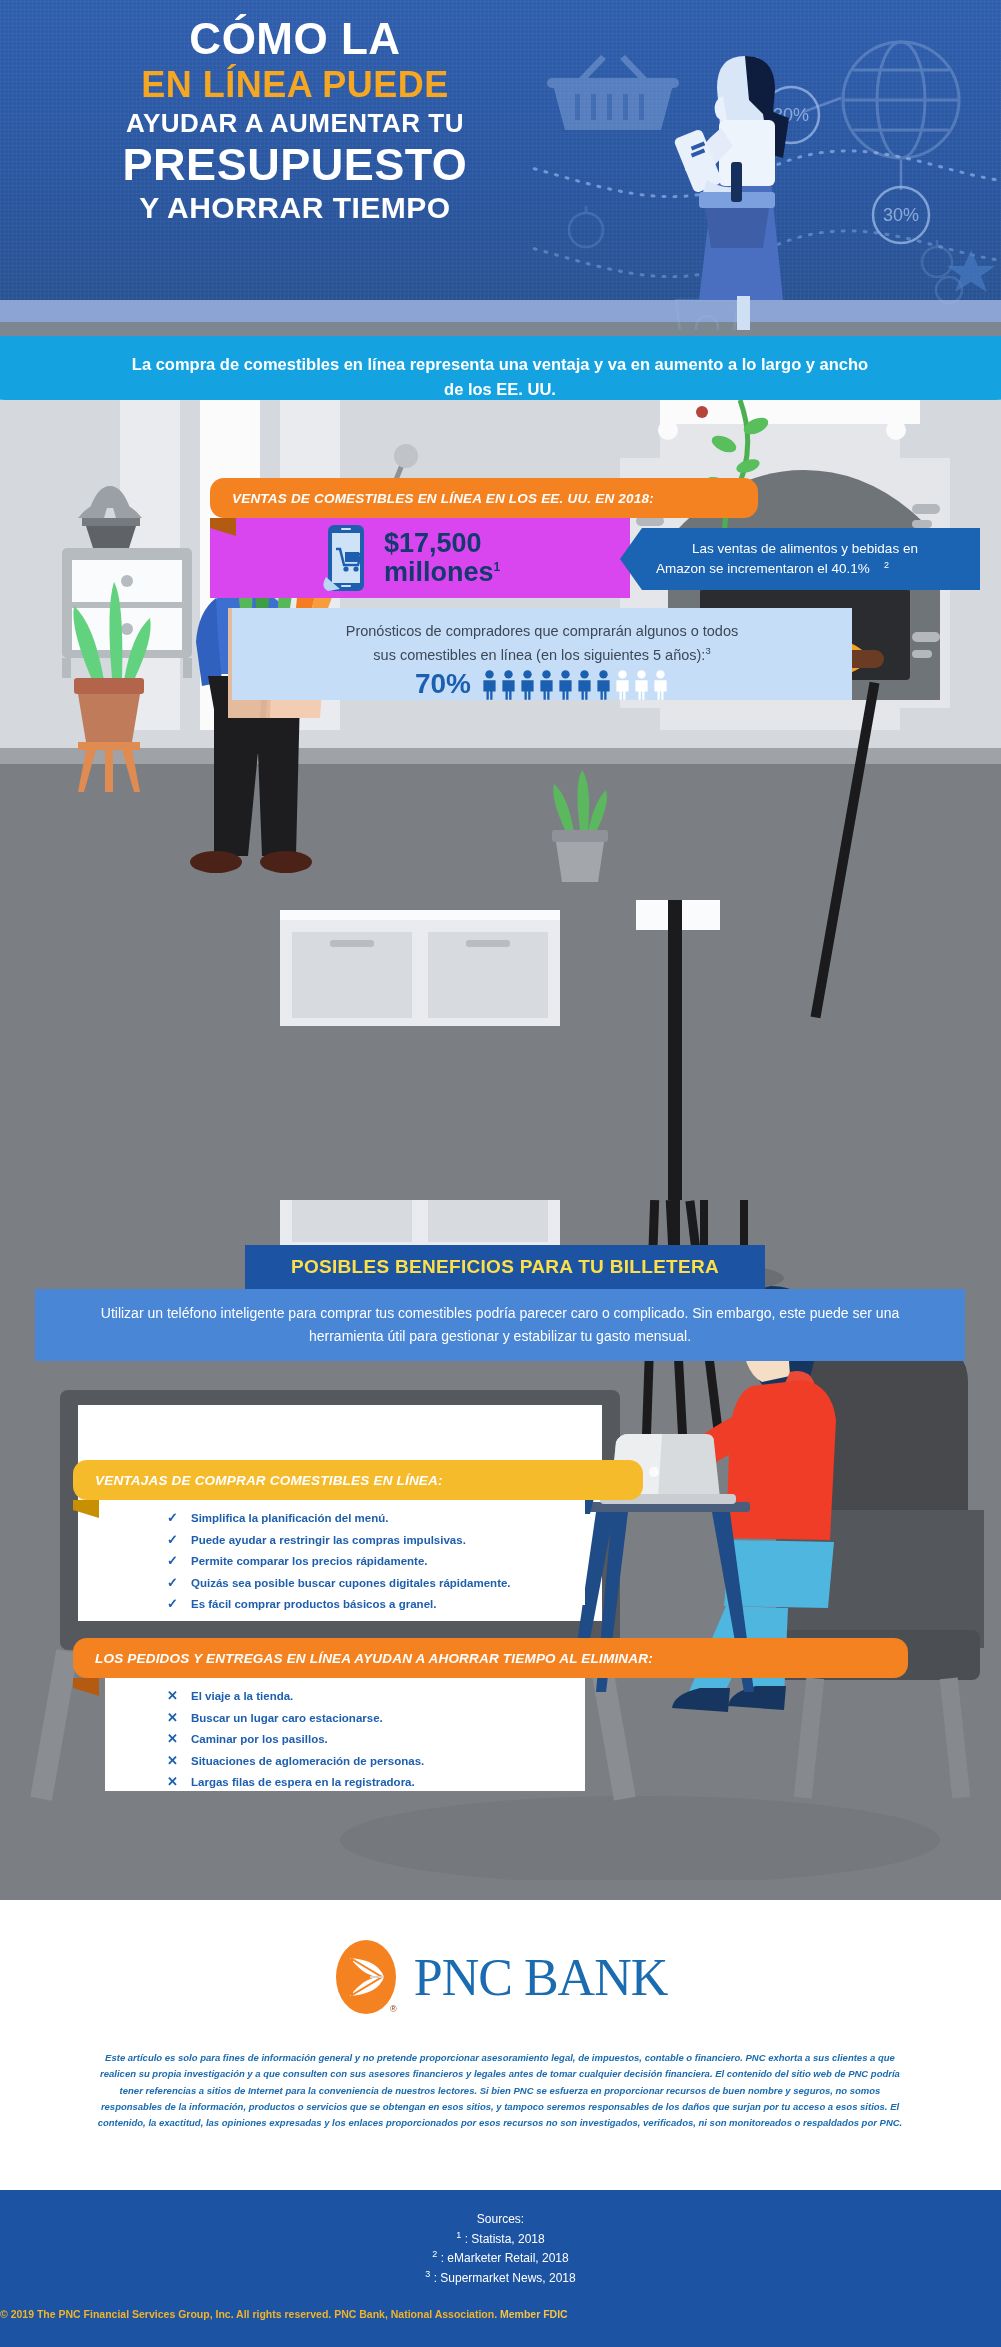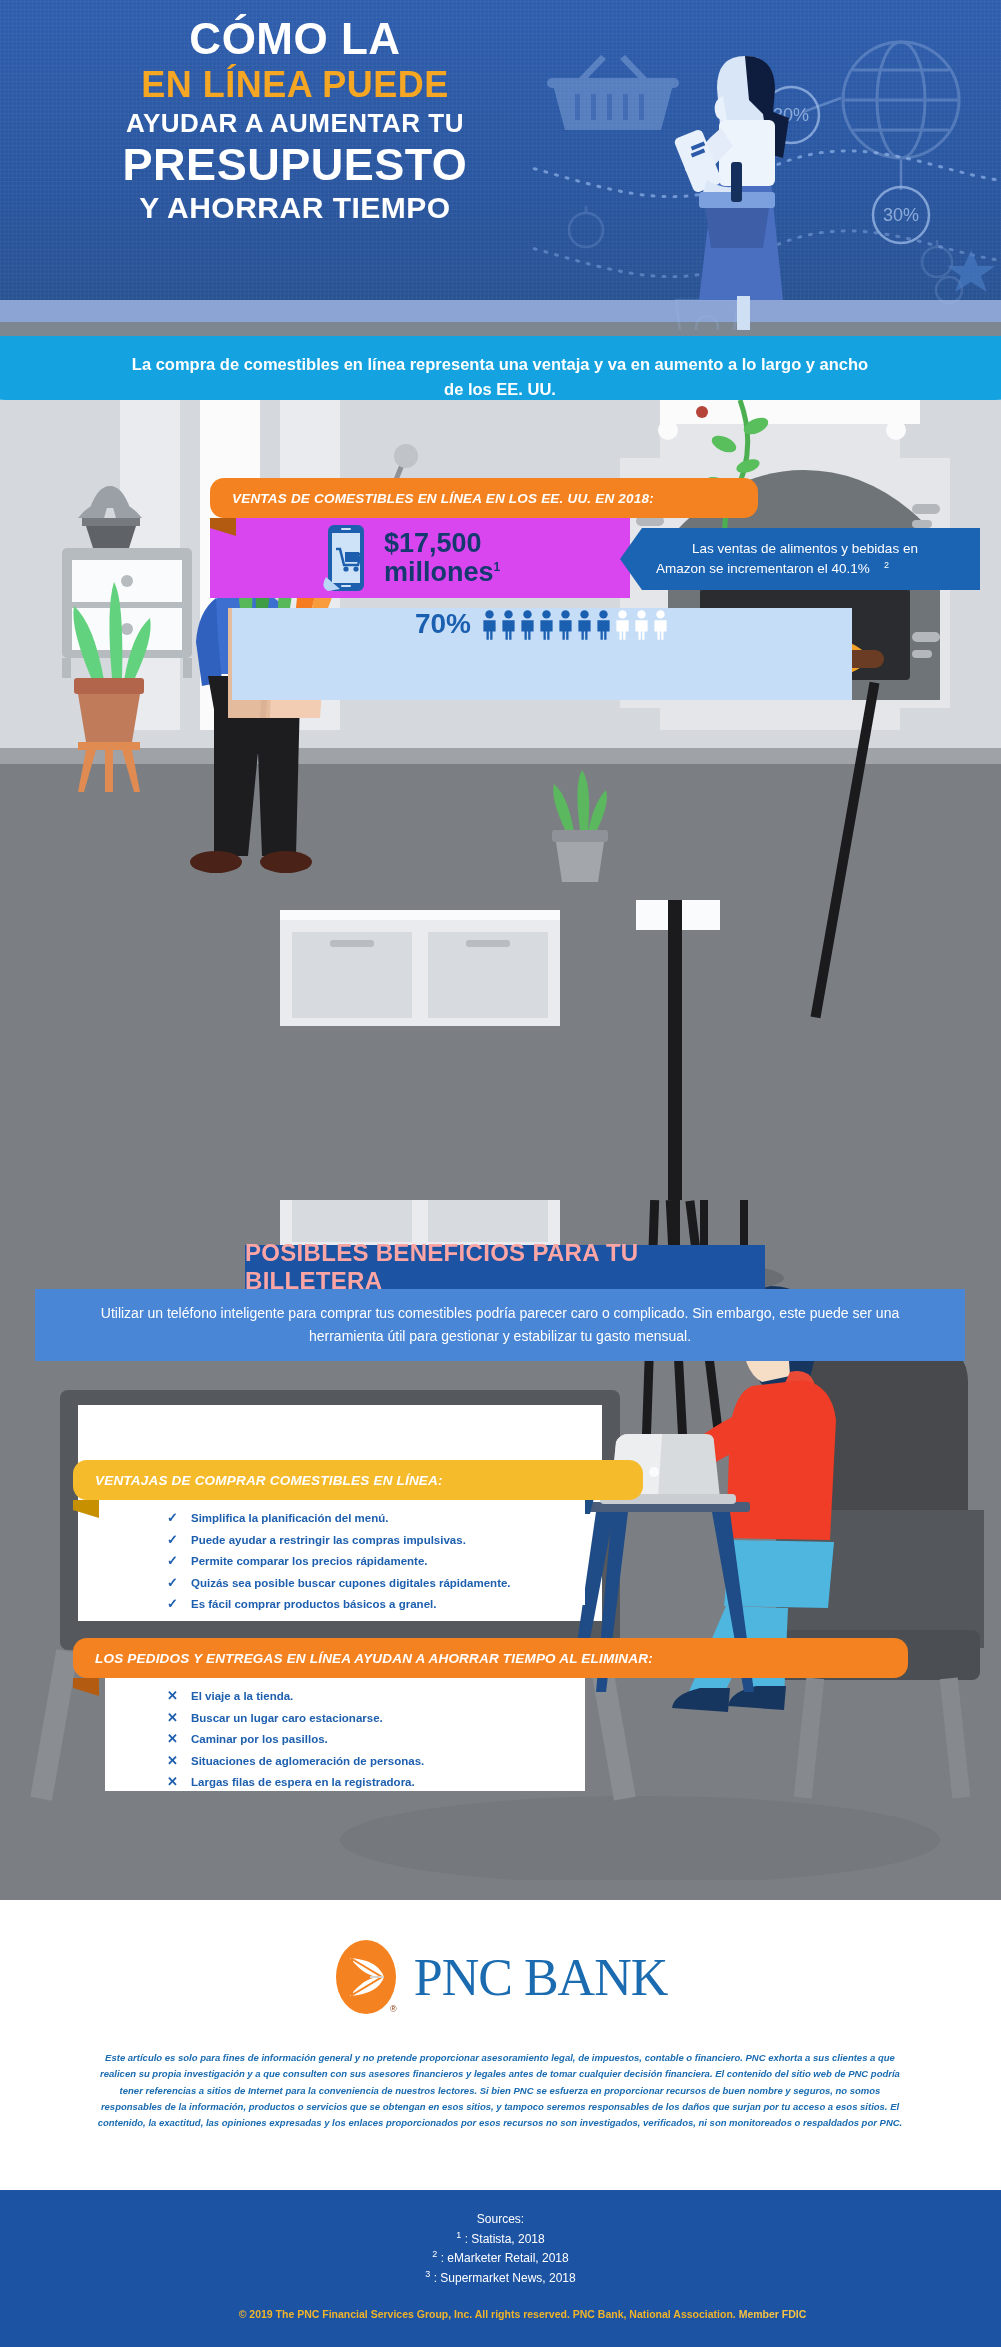--- a/index.html
+++ b/index.html
@@ -158,21 +158,21 @@
   
   .scene2 { position:absolute; left:0; top:1200px; width:1001px; height:700px; overflow:hidden; background:#7b7f83; }
 
   .hdr-blue {
     position:absolute; z-index:20;
     left:245px; top:1245px; width:520px; height:44px;
     background:#1d53a3;
     display:flex; align-items:center; justify-content:center;
   }
   .hdr-blue span {
-    color:#fca5a5; font-weight:bold; font-size:24px; letter-spacing:.3px;
+    color:#fde047; font-weight:bold; font-size:19px; letter-spacing:.3px;
   }
   .body-blue {
     position:absolute; z-index:20;
     left:35px; top:1289px; width:930px; height:72px;
     background:#4a86d6;
     display:flex; align-items:center;
   }
   .body-blue p {
     color:#ffffff; font-size:14px; line-height:1.62;
     text-align:center; width:100%; padding:0 45px;
@@ -223,21 +223,21 @@
     background:#1d53a3;
   }
   .sources {
     text-align:center; color:#ffffff; font-size:12px; line-height:1.55;
     padding-top:20px;
   }
   .sources .src-title { font-weight:normal; }
   .sources sup { font-size:9px; }
   .copyright {
     position:absolute; left:0; top:118px; width:1001px;
-    text-align:center; color:#f0b429; font-size:10.5px; font-weight:bold;padding-left:44px;
+    text-align:left; color:#f0b429; font-size:10.5px; font-weight:bold;
   }
   .copyright b { color:#f6c241; }
   .gray-gap {
     position:absolute; left:0; top:1880px; width:1001px; height:20px;
     background:#7b7f83;
   }
 </style>
 </head>
 <body>
 
@@ -481,20 +481,24 @@
       <div>$17,500</div>
       <div><span>millones</span><sup>1</sup></div>
     </div>
   </div>
 
   <div class="callout-amazon">
     <span><span>Las ventas de alimentos y bebidas en Amazon se incrementaron el  40.1%</span><sup>2</sup></span>
   </div>
 
   <div class="panel-forecast">
+    <div class="pf-text">
+      <span>Pronósticos de compradores que comprarán algunos o todos</span><br>
+      <span>sus comestibles en línea (en los siguientes 5 años):</span><sup>3</sup>
+    </div>
     <div class="pf-row">
       <span class="pf-pct">70%</span>
       <span class="pf-people" id="people-row">
           <svg width="17" height="30" viewBox="0 0 17 30">
             <circle cx="8.5" cy="4.4" r="4.2" fill="#1b5fb0"></circle>
             <path d="M2.4 10.2h12.2v11.4h-3.1v8.2h-2.3v-8.2h-1.4v8.2h-2.3v-8.2h-3.1z" fill="#1b5fb0"></path>
           </svg>
           <svg width="17" height="30" viewBox="0 0 17 30">
             <circle cx="8.5" cy="4.4" r="4.2" fill="#1b5fb0"></circle>
             <path d="M2.4 10.2h12.2v11.4h-3.1v8.2h-2.3v-8.2h-1.4v8.2h-2.3v-8.2h-3.1z" fill="#1b5fb0"></path>

